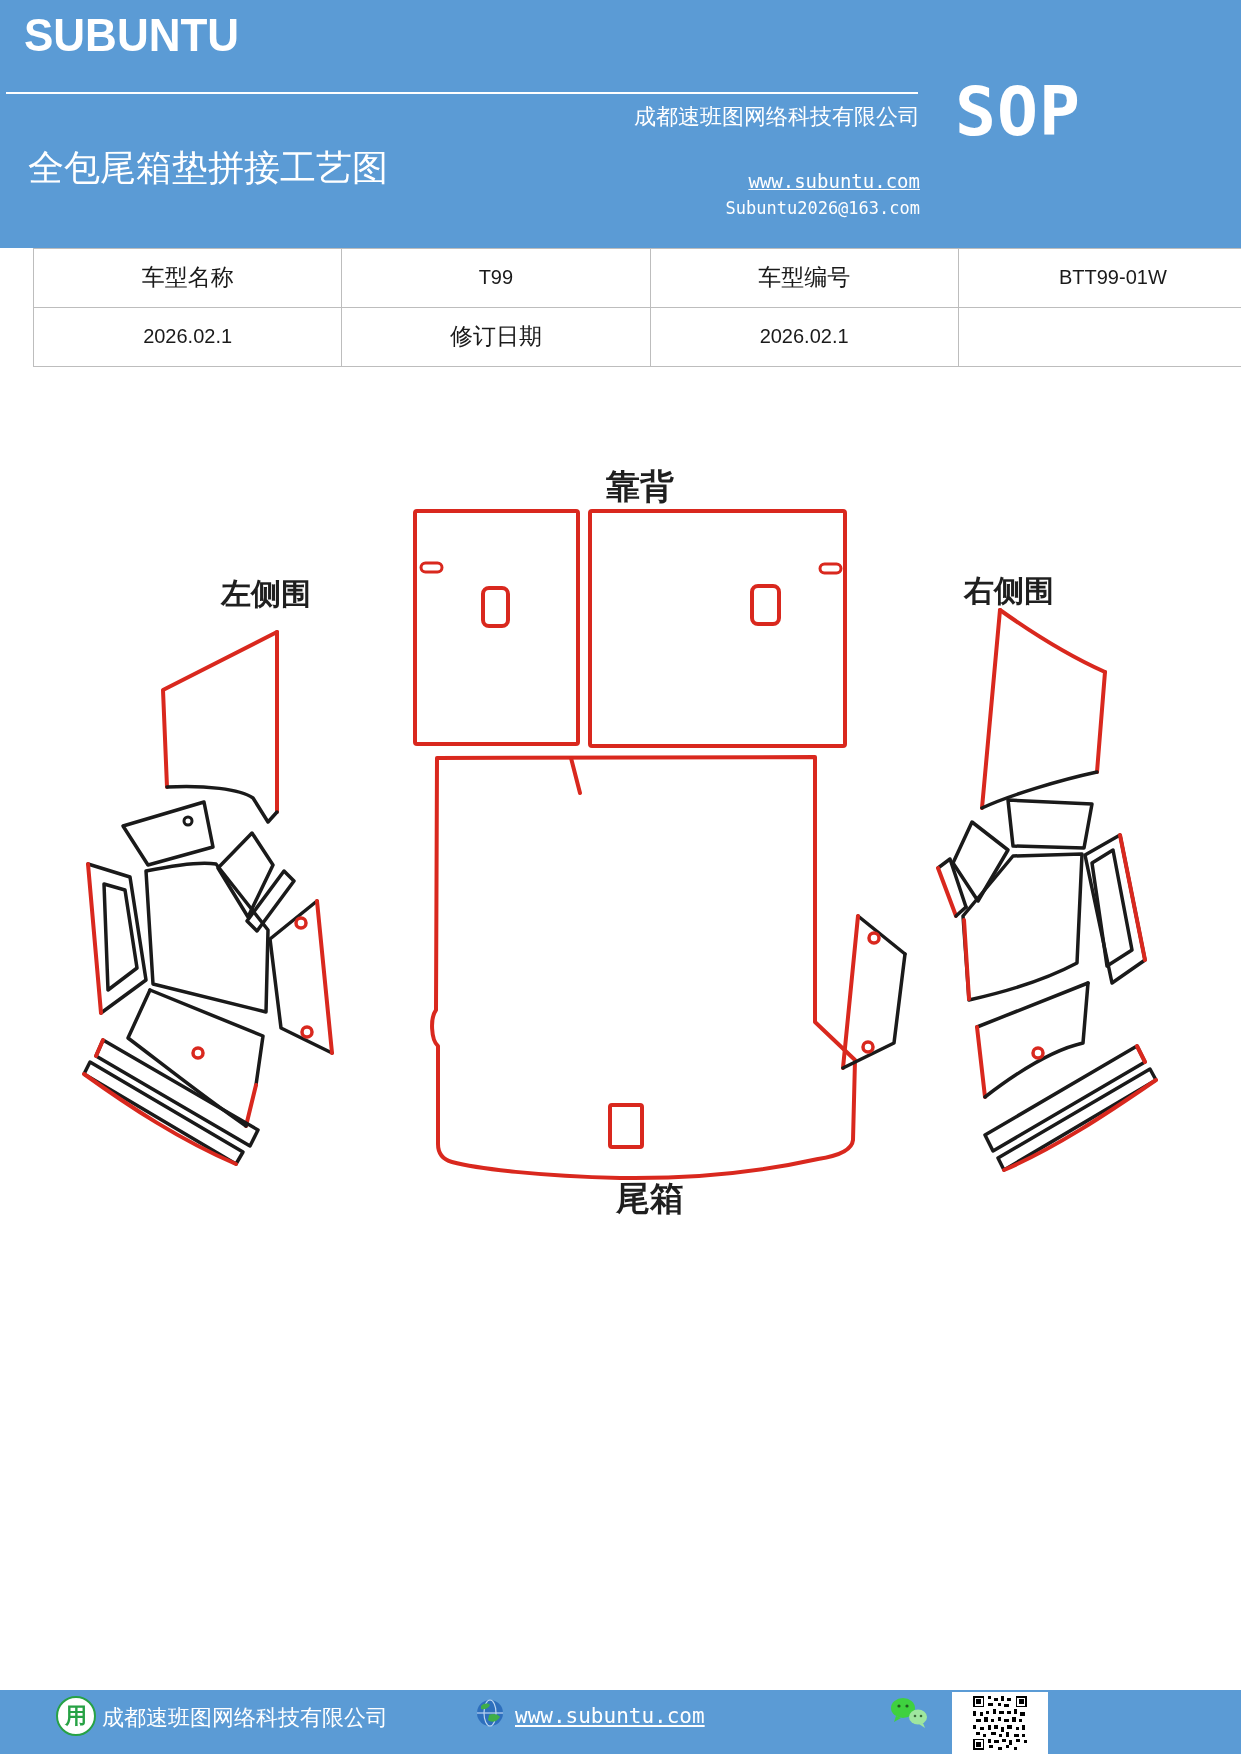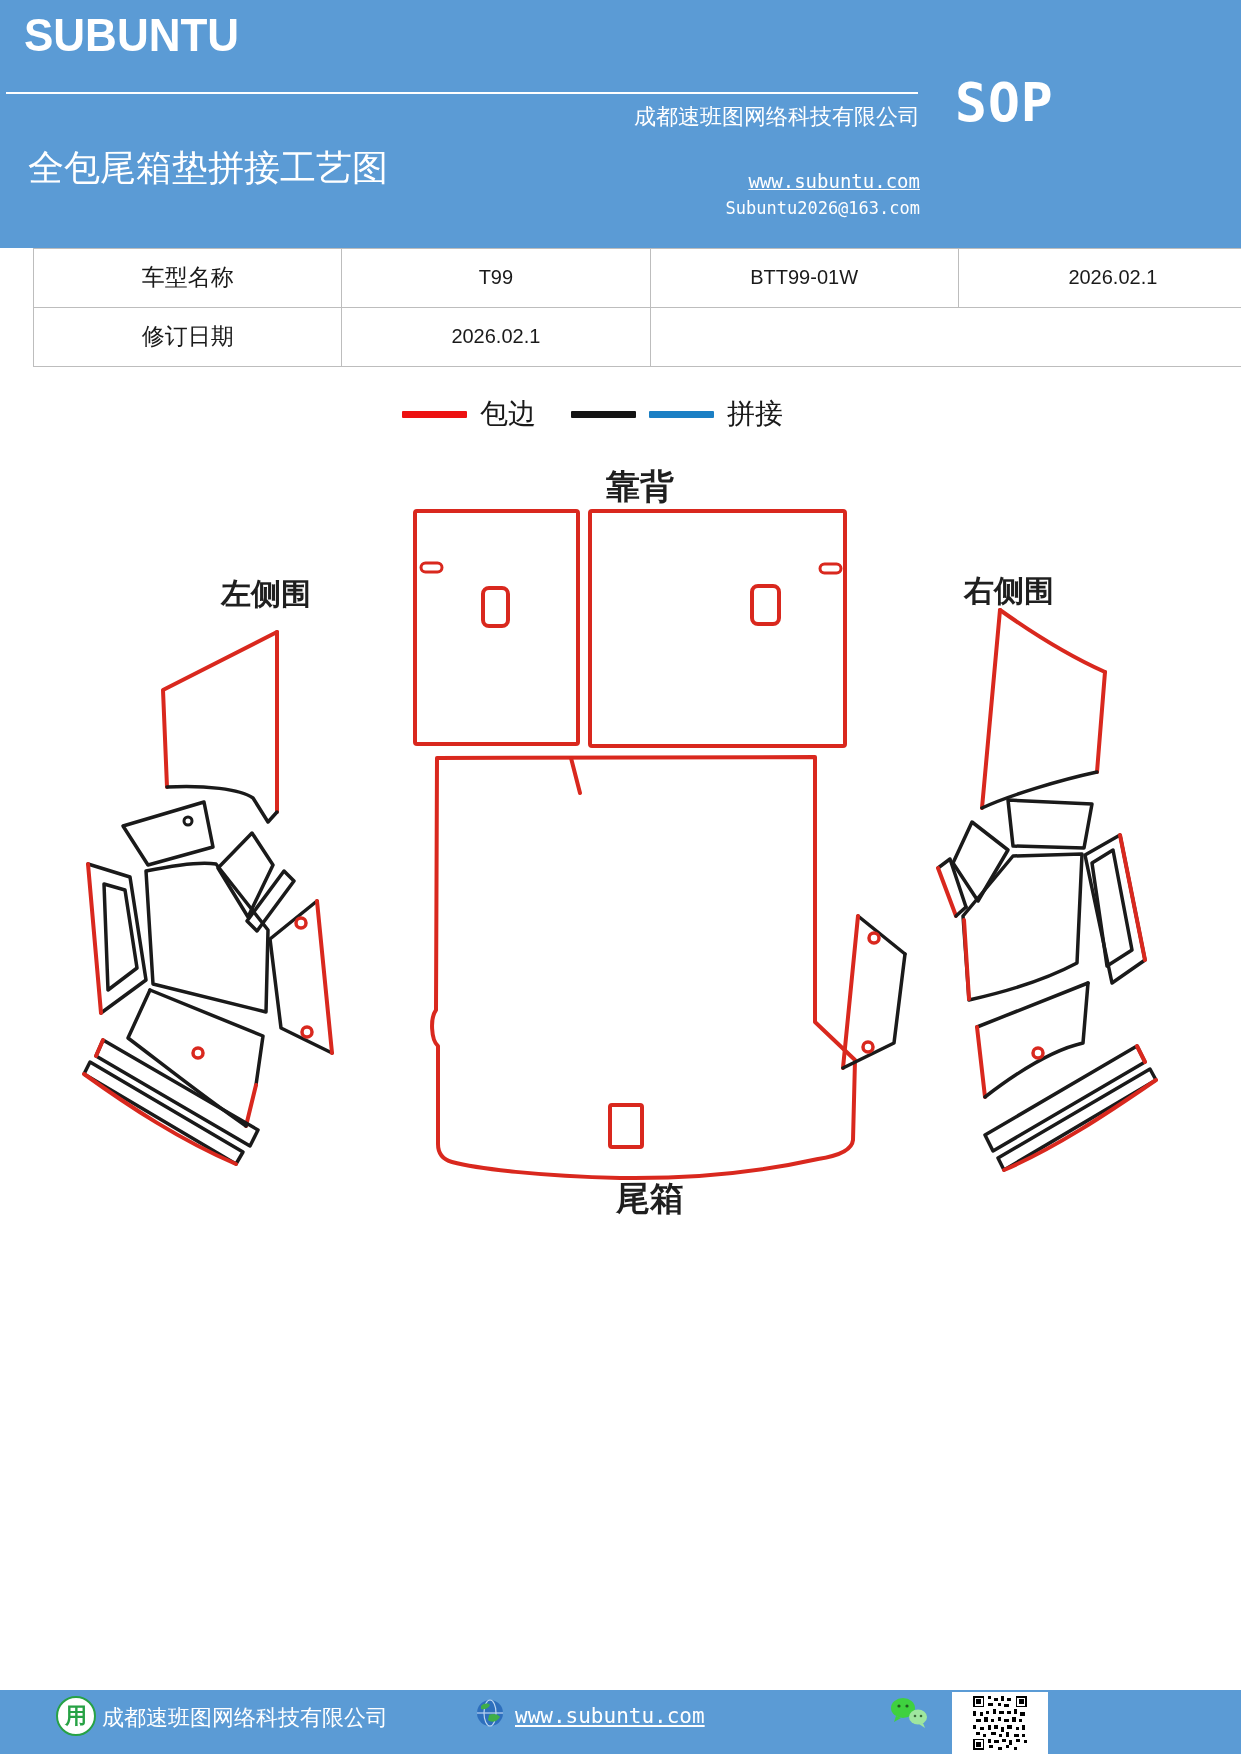--- a/index.html
+++ b/index.html
@@ -7,21 +7,21 @@
         font-family:"Liberation Sans",sans-serif;overflow:hidden;}
   
   .header{position:absolute;left:0;top:0;width:1241px;height:248px;background:#5b9bd5;text-decoration:underline;}
   .logo{position:absolute;left:24px;top:10px;color:#ffffff;font-size:44px;font-weight:bold;
         letter-spacing:0px;font-family:"Liberation Sans",sans-serif;transform:scaleY(1.05);}
   .header-rule{position:absolute;left:6px;top:92px;width:912px;height:2px;background:#ffffff;}
   .doc-title{position:absolute;left:28px;top:144px;color:#ffffff;font-size:36px;
         font-family:"Liberation Serif","DejaVu Serif",serif;text-align:center;}
   .header-company{position:absolute;left:560px;top:102px;width:360px;text-align:right;color:#ffffff;
         font-size:22px;font-family:"Liberation Serif","DejaVu Serif",serif;}
-  .sop{position:absolute;left:955px;top:72px;color:#ffffff;font-size:53px;font-weight:bold;
+  .sop{position:absolute;left:955px;top:72px;color:#ffffff;font-size:68px;font-weight:bold;
         font-family:"DejaVu Sans Mono","Liberation Mono",monospace;letter-spacing:1px;}
   .header-web{position:absolute;left:600px;top:170px;width:320px;text-align:right;color:#ffffff;
         font-size:19px;font-family:"DejaVu Sans Mono","Liberation Mono",monospace;
         text-decoration:underline;cursor:pointer;}
   .header-mail{position:absolute;left:600px;top:198px;width:320px;text-align:right;color:#ffffff;
         font-size:17px;font-family:"DejaVu Sans Mono","Liberation Mono",monospace;}
   
   .info-table{position:absolute;left:4px;top:248px;width:1233px;height:117px;
         display:grid;grid-template-columns:1fr 1fr 1fr 1fr;grid-template-rows:1fr 1fr;
         border:1px solid #bdbdbd;background:#ffffff;margin-left:29px;}
@@ -68,33 +68,27 @@
     <div class="doc-title">全包尾箱垫拼接工艺图</div>
     <div class="header-company">成都速班图网络科技有限公司</div>
     <div class="sop">SOP</div>
     <div class="header-web">www.subuntu.com</div>
     <div class="header-mail">Subuntu2026@163.com</div>
   </div>
 
   <div class="info-table">
     <div class="cell lbl">车型名称</div>
     <div class="cell val">T99</div>
+    <div class="cell lbl">车型编号</div>
     <div class="cell val">BTT99-01W</div>
     <div class="cell val">2026.02.1</div>
     <div class="cell lbl">修订日期</div>
     <div class="cell val">2026.02.1</div>
   </div>
 
-  <div class="legend">
-    <div class="bar bar-edge"></div>
-    <div class="txt">包边</div>
-    <div class="bar bar-black"></div>
-    <div class="bar bar-blue"></div>
-    <div class="txt">拼接</div>
-  </div>
 
   <div class="diagram">
     <svg width="1241" height="810" viewBox="0 430 1241 810" fill="none" stroke-linecap="round" stroke-linejoin="round">
 
       <text class="dlabel" x="640" y="498" font-size="34" text-anchor="middle">靠背</text>
       <text class="dlabel" x="266" y="604" font-size="30" text-anchor="middle">左侧围</text>
       <text class="dlabel" x="1009" y="601" font-size="30" text-anchor="middle">右侧围</text>
       <text class="dlabel" x="650" y="1210" font-size="34" text-anchor="middle">尾箱</text>
 
       <g stroke="#d9281e" stroke-width="4">

